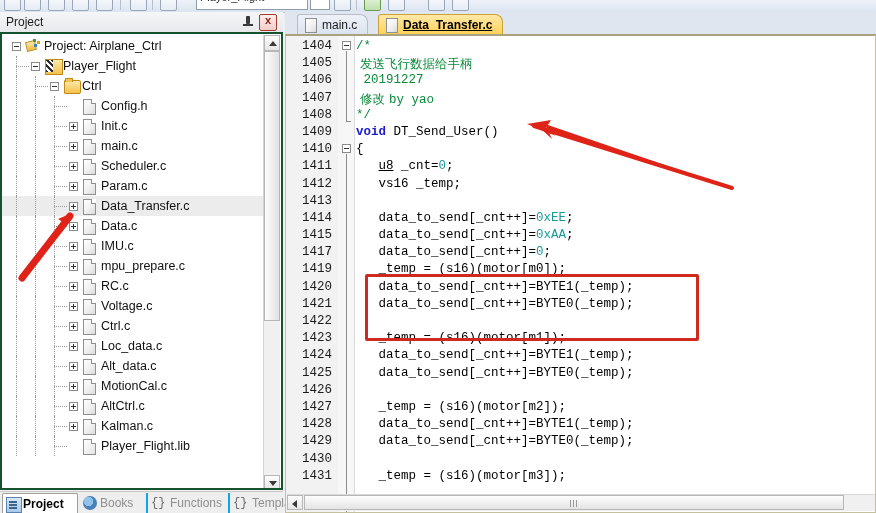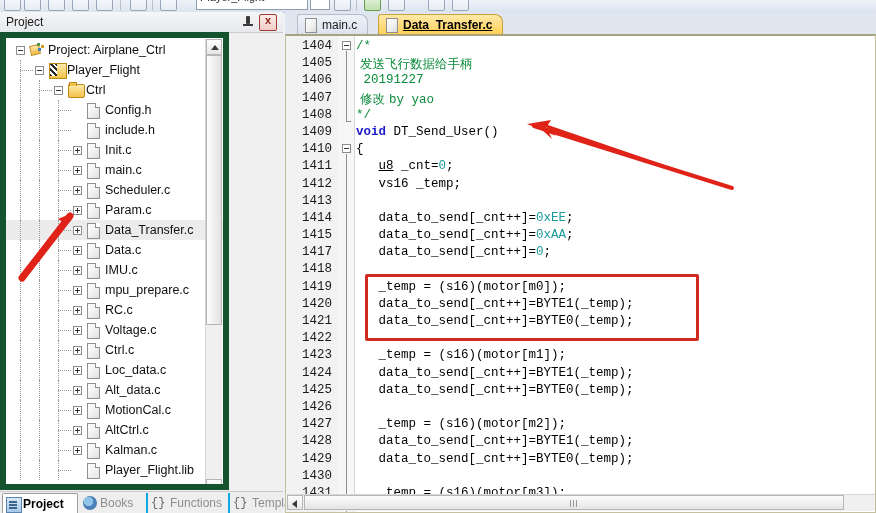--- a/index.html
+++ b/index.html
@@ -84,23 +84,23 @@
     border: 1px solid #a33c32; border-radius: 2px; cursor: pointer;
   }
   .close-btn span {
     position:absolute; left:0; top:-1px; width:16px; text-align:center;
     font-size: 11px; color: #8b1f14; font-weight: bold;
     font-family: "Liberation Sans", sans-serif;
   }
 
   .tree-wrap {
     position: absolute; left: 0; top: 20px;
-    width: 229px; height: 458px;
+    width: 283px; height: 458px;
     background: #ffffff;
-    border: 6px solid #14532d;
+    border: 2px solid #14532d;
     box-sizing: border-box;
     overflow: hidden;
   }
   .tree {
     position: absolute; left: 0; top: 2px; width: 265px;
   }
   .node {
     position: relative;
     height: 20px; line-height: 20px;
     white-space: nowrap;
@@ -436,28 +436,20 @@
             <span class="folder-icon" style="left: 62px;"></span>
             <span class="node-label" style="left: 80px;">Ctrl</span>
           </div>
           <div class="node">
             <span class="guide" style="left: 14px;"></span>
             <span class="guide" style="left: 33px;"></span>
             <span class="guide" style="left: 52px;"></span>
             <span class="guide-h" style="left: 52px; width: 13px;"></span>
             <span class="file-icon" style="left: 81px;"></span>
             <span class="node-label" style="left: 99px;">Config.h</span>
-          </div>
-          <div class="node">
-            <span class="guide" style="left: 14px;"></span>
-            <span class="guide" style="left: 33px;"></span>
-            <span class="guide" style="left: 52px;"></span>
-            <span class="guide-h" style="left: 52px; width: 13px;"></span>
-            <span class="file-icon" style="left: 81px;"></span>
-            <span class="node-label" style="left: 99px;">include.h</span>
           </div>
           <div class="node">
             <span class="guide" style="left: 14px;"></span>
             <span class="guide" style="left: 33px;"></span>
             <span class="guide" style="left: 52px;"></span>
             <span class="guide-h" style="left: 52px; width: 13px;"></span>
             <span class="expander" style="left: 67px;">
               <i></i>
               <i class="v"></i>
             </span>
@@ -719,21 +711,20 @@
           <div class="cl"><span class="lno">1407</span><span class="ctext"><span class="cmt-cn"> 修改 </span><span class="cmt">by yao</span></span></div>
           <div class="cl"><span class="lno">1408</span><span class="ctext"><span class="cmt">*/</span></span></div>
           <div class="cl"><span class="lno">1409</span><span class="ctext"><span class="kw">void</span><span> DT_Send_User()</span></span></div>
           <div class="cl"><span class="lno">1410</span><span class="ctext"><span>{</span></span></div>
           <div class="cl"><span class="lno">1411</span><span class="ctext"><span>   </span><span class="und">u8</span><span> _cnt=</span><span class="num">0</span><span>;</span></span></div>
           <div class="cl"><span class="lno">1412</span><span class="ctext"><span>   vs16 _temp;</span></span></div>
           <div class="cl"><span class="lno">1413</span><span class="ctext"></span></div>
           <div class="cl"><span class="lno">1414</span><span class="ctext"><span>   data_to_send[_cnt++]=</span><span class="num">0xEE</span><span>;</span></span></div>
           <div class="cl"><span class="lno">1415</span><span class="ctext"><span>   data_to_send[_cnt++]=</span><span class="num">0xAA</span><span>;</span></span></div>
           <div class="cl"><span class="lno">1417</span><span class="ctext"><span>   data_to_send[_cnt++]=</span><span class="num">0</span><span>;</span></span></div>
-          <div class="cl"><span class="lno">1418</span><span class="ctext"></span></div>
           <div class="cl"><span class="lno">1419</span><span class="ctext"><span>   _temp = (s16)(motor[m0]);</span></span></div>
           <div class="cl"><span class="lno">1420</span><span class="ctext"><span>   data_to_send[_cnt++]=BYTE1(_temp);</span></span></div>
           <div class="cl"><span class="lno">1421</span><span class="ctext"><span>   data_to_send[_cnt++]=BYTE0(_temp);</span></span></div>
           <div class="cl"><span class="lno">1422</span><span class="ctext"></span></div>
           <div class="cl"><span class="lno">1423</span><span class="ctext"><span>   _temp = (s16)(motor[m1]);</span></span></div>
           <div class="cl"><span class="lno">1424</span><span class="ctext"><span>   data_to_send[_cnt++]=BYTE1(_temp);</span></span></div>
           <div class="cl"><span class="lno">1425</span><span class="ctext"><span>   data_to_send[_cnt++]=BYTE0(_temp);</span></span></div>
           <div class="cl"><span class="lno">1426</span><span class="ctext"></span></div>
           <div class="cl"><span class="lno">1427</span><span class="ctext"><span>   _temp = (s16)(motor[m2]);</span></span></div>
           <div class="cl"><span class="lno">1428</span><span class="ctext"><span>   data_to_send[_cnt++]=BYTE1(_temp);</span></span></div>

